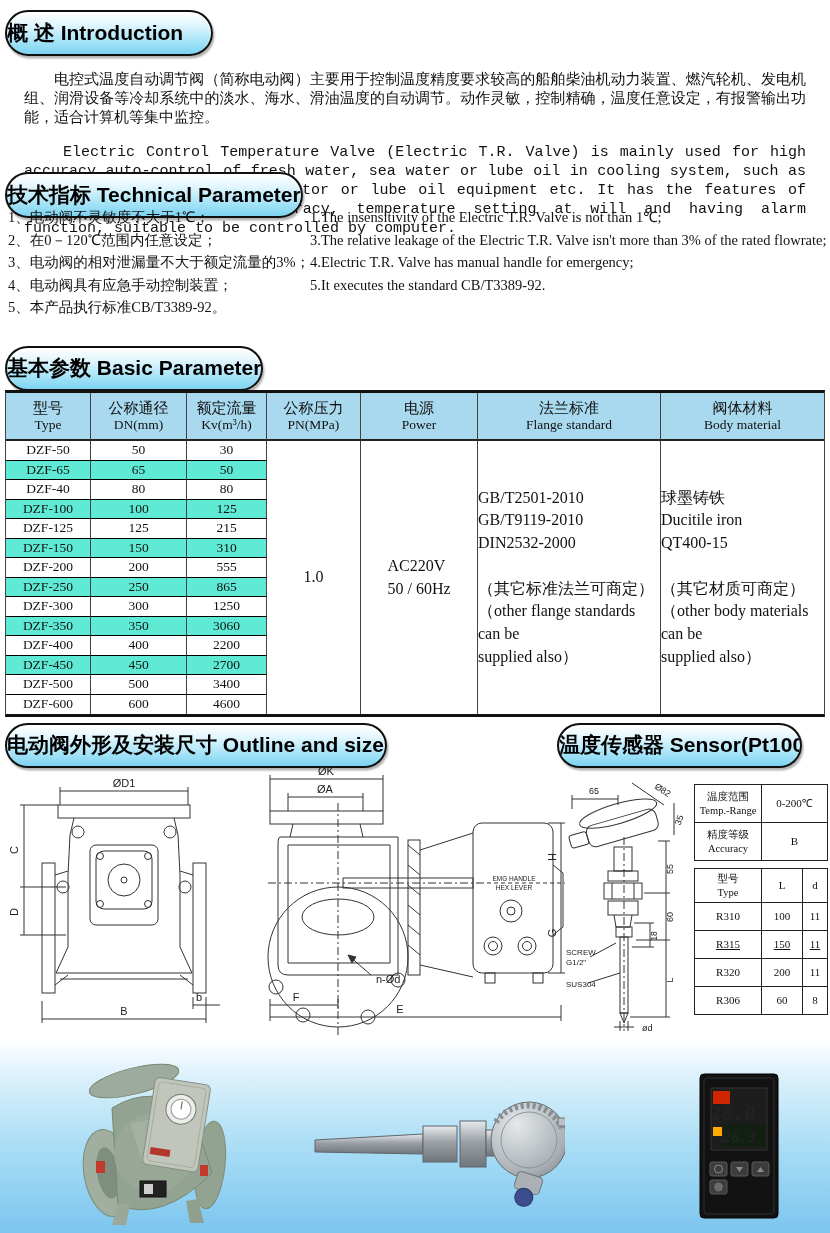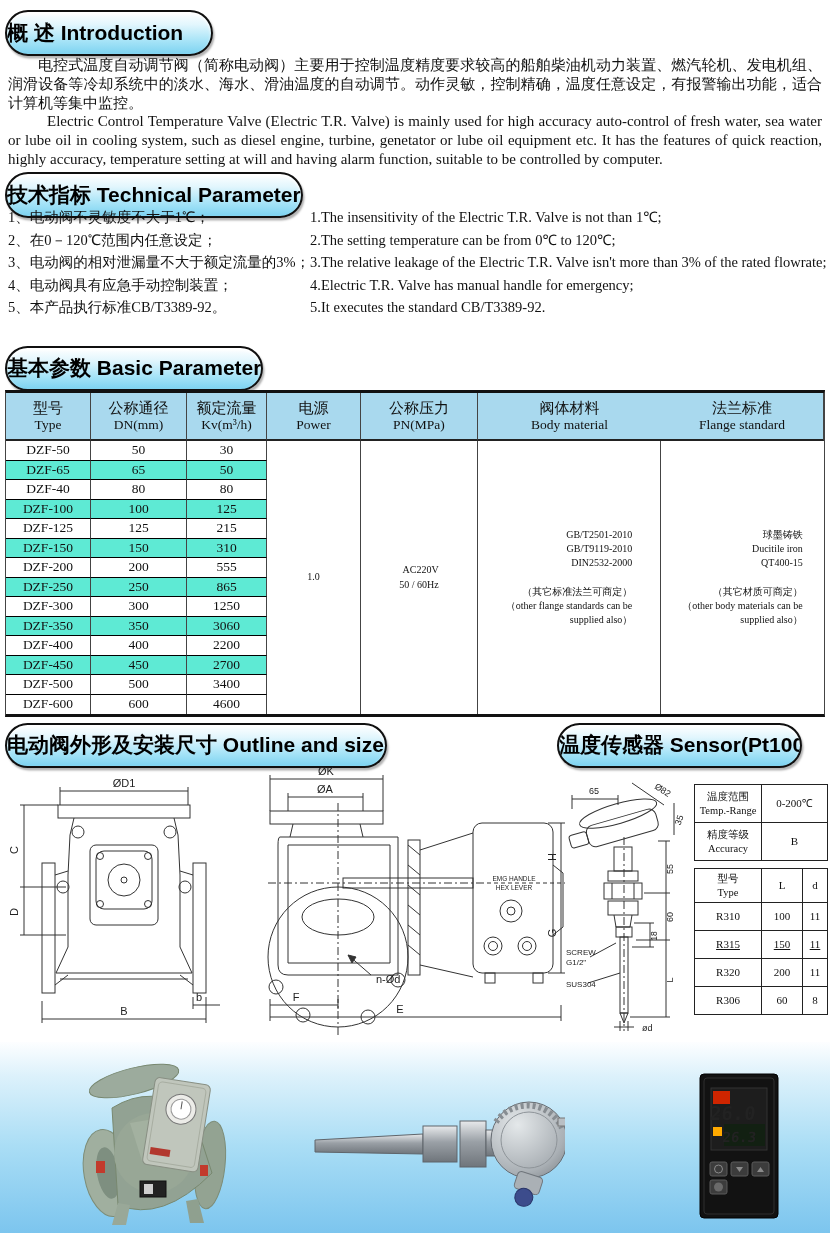--- a/index.html
+++ b/index.html
@@ -5,38 +5,38 @@
   html,body{margin:0;padding:0;}
   body{width:830px;height:1233px;position:relative;background:#ffffff;overflow:hidden;
        font-family:"Liberation Serif",serif;color:#111;}
   .abs{position:absolute;}
   .pill{position:absolute;box-sizing:border-box;border:2.5px solid #101010;border-radius:23px;
         background:linear-gradient(180deg,#ffffff 0%,#e2f6fd 30%,#a5e3f7 70%,#7dd3f1 100%);
         box-shadow:inset 0 2px 3px rgba(255,255,255,.95),1.5px 2.5px 2px rgba(0,0,0,.3);
         font-family:"Liberation Sans",sans-serif;font-weight:bold;font-size:21px;
         white-space:nowrap;overflow:hidden;color:#000;}
   .para{position:absolute;left:8px;top:56px;width:814px;text-align:justify;font-size:15px;line-height:18.8px;}
-  .para p{margin:0;}
+  .para p{margin:16px;font-family:Liberation Mono, monospace;}
   .para .zh{text-indent:2em;}
   .para .en{text-indent:2.6em;}
   .techlist{position:absolute;left:8px;top:206px;width:818px;display:flex;font-size:14.5px;}
   .techlist .colzh{width:340px;}
   .techlist .colen{flex:1;}
   .techlist div[data-bind]{line-height:22.6px;white-space:nowrap;}
   
   .btable{position:absolute;left:5px;top:390px;width:820px;box-sizing:border-box;display:grid;
           grid-template-columns:85px 96px 80px 94px 117px 183px 1fr;
           grid-template-rows:48px repeat(14,19.5px);
           border:1px solid #444;border-top:3px solid #111;border-bottom:3px solid #111;background:#fff;}
   .bc{border-right:1px solid #444;border-bottom:1px solid #000000;display:flex;align-items:center;
       justify-content:center;font-size:13.5px;box-sizing:border-box;}
   .bh{flex-direction:column;background:#a9d9ee;border-bottom:2px solid #222;line-height:1.22;}
   .bh .t1{font-size:15px;}
   .bh .t2{font-size:13.5px;}
-  .bm{white-space:pre-line;text-align:right;line-height:1.42;border-bottom:none;font-size:10px;}
+  .bm{white-space:pre-line;text-align:left;line-height:1.42;border-bottom:none;font-size:16px;}
   .pn1{grid-column:4;grid-row:2 / span 14;}
   .pw1{grid-column:5;grid-row:2 / span 14;}
   .fl1{grid-column:6;grid-row:2 / span 14;}
   .bd1{grid-column:7;grid-row:2 / span 14;border-right:none;}
   .last{border-right:none;}
   .lr{border-bottom:none;}
   .hl{background:#5eead4;}
   
   .stable{position:absolute;border-collapse:collapse;font-size:11px;background:#fff;}
   .stable td,.stable th{border:1px solid #222;text-align:center;vertical-align:middle;
@@ -62,21 +62,20 @@
 <div class="techlist">
   <div class="colzh">
     <div data-bind="tech.zh_items.0">1、电动阀不灵敏度不大于1℃；</div>
     <div data-bind="tech.zh_items.1">2、在0－120℃范围内任意设定；</div>
     <div data-bind="tech.zh_items.2">3、电动阀的相对泄漏量不大于额定流量的3%；</div>
     <div data-bind="tech.zh_items.3">4、电动阀具有应急手动控制装置；</div>
     <div data-bind="tech.zh_items.4">5、本产品执行标准CB/T3389-92。</div>
   </div>
   <div class="colen">
     <div data-bind="tech.en_items.0">1.The insensitivity of the Electric T.R. Valve is not than 1℃;</div>
-    <div data-bind="tech.en_items.1">2.The setting temperature can be from 0℃ to 120℃;</div>
     <div data-bind="tech.en_items.2">3.The relative leakage of the Electric T.R. Valve isn't more than 3% of the rated flowrate;</div>
     <div data-bind="tech.en_items.3">4.Electric T.R. Valve has manual handle for emergency;</div>
     <div data-bind="tech.en_items.4">5.It executes the standard CB/T3389-92.</div>
   </div>
 </div>
 
 <div class="pill" style="left:5px;top:346px;width:258px;height:45px;line-height:40px;" data-bind="basic.header">基本参数 Basic Parameters</div>
 
 <div class="btable">
   <div class="bc bh">
@@ -85,34 +84,34 @@
     </div>
   <div class="bc bh">
       <span class="t1" data-bind="basic.col_headers.1.zh">公称通径</span>
       <span class="t2" data-bind="basic.col_headers.1.en">DN(mm)</span>
     </div>
   <div class="bc bh">
       <span class="t1" data-bind="basic.col_headers.2.zh">额定流量</span>
       <span class="t2" data-bind="basic.col_headers.2.en">Kv(m³/h)</span>
     </div>
   <div class="bc bh">
+      <span class="t1" data-bind="basic.col_headers.3.zh">公称压力</span>
+      <span class="t2" data-bind="basic.col_headers.3.en">PN(MPa)</span>
+    </div>
+  <div class="bc bh">
       <span class="t1" data-bind="basic.col_headers.4.zh">电源</span>
       <span class="t2" data-bind="basic.col_headers.4.en">Power</span>
     </div>
   <div class="bc bh">
-      <span class="t1" data-bind="basic.col_headers.3.zh">公称压力</span>
-      <span class="t2" data-bind="basic.col_headers.3.en">PN(MPa)</span>
+      <span class="t1" data-bind="basic.col_headers.5.zh">法兰标准</span>
+      <span class="t2" data-bind="basic.col_headers.5.en">Flange standard</span>
     </div>
   <div class="bc bh last">
       <span class="t1" data-bind="basic.col_headers.6.zh">阀体材料</span>
       <span class="t2" data-bind="basic.col_headers.6.en">Body material</span>
-    </div>
-  <div class="bc bh">
-      <span class="t1" data-bind="basic.col_headers.5.zh">法兰标准</span>
-      <span class="t2" data-bind="basic.col_headers.5.en">Flange standard</span>
     </div>
 
   <div class="bc bm pn1" data-bind="basic.pn">1.0</div>
   <div class="bc bm pw1" data-bind="basic.power">AC220V
 50 / 60Hz</div>
   <div class="bc bm fl1" data-bind="basic.flange">GB/T2501-2010
 GB/T9119-2010
 DIN2532-2000
 
 （其它标准法兰可商定）

